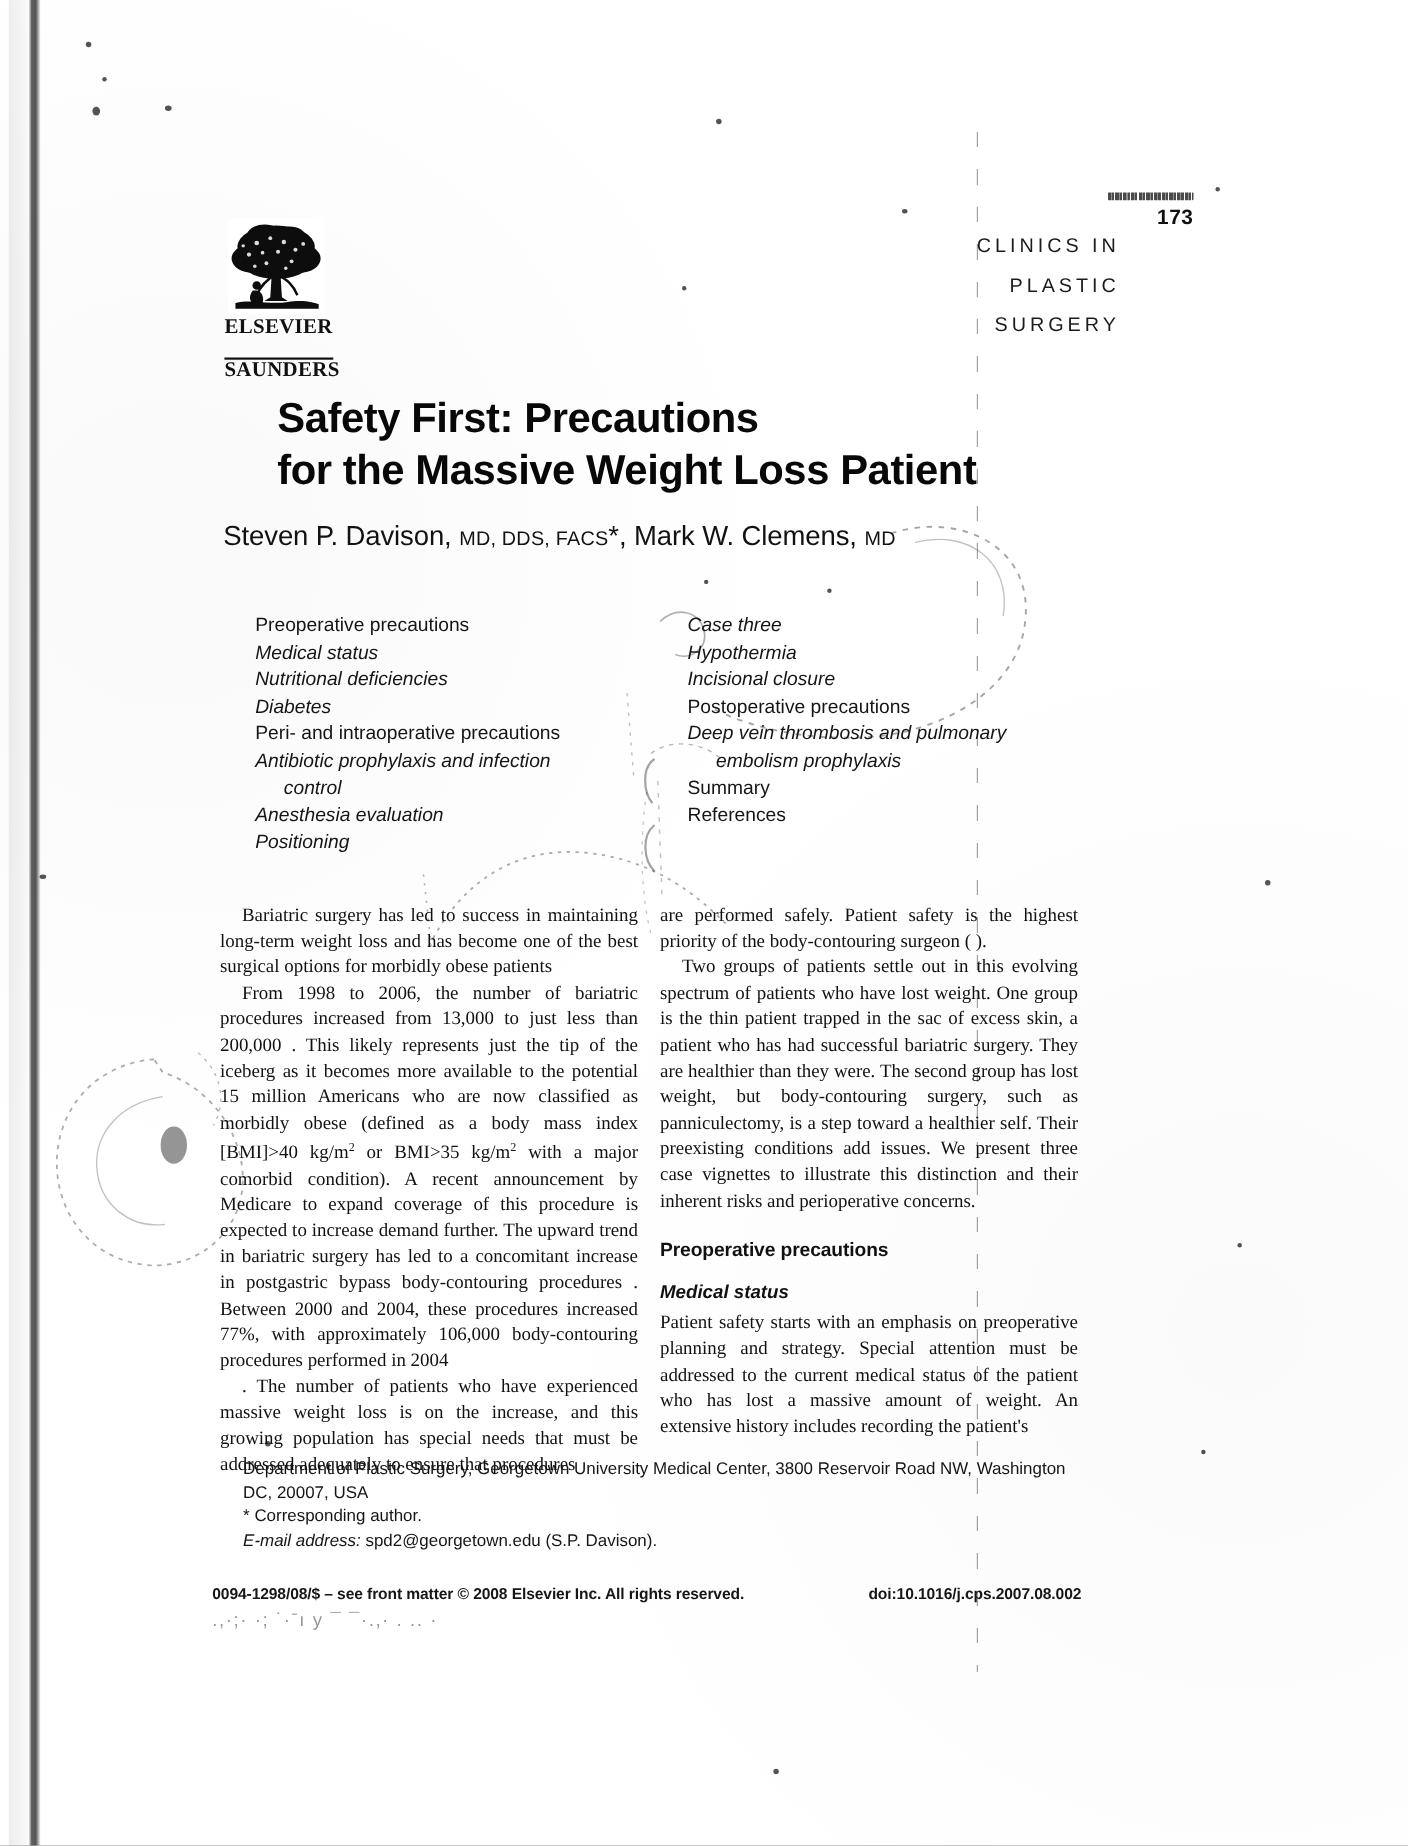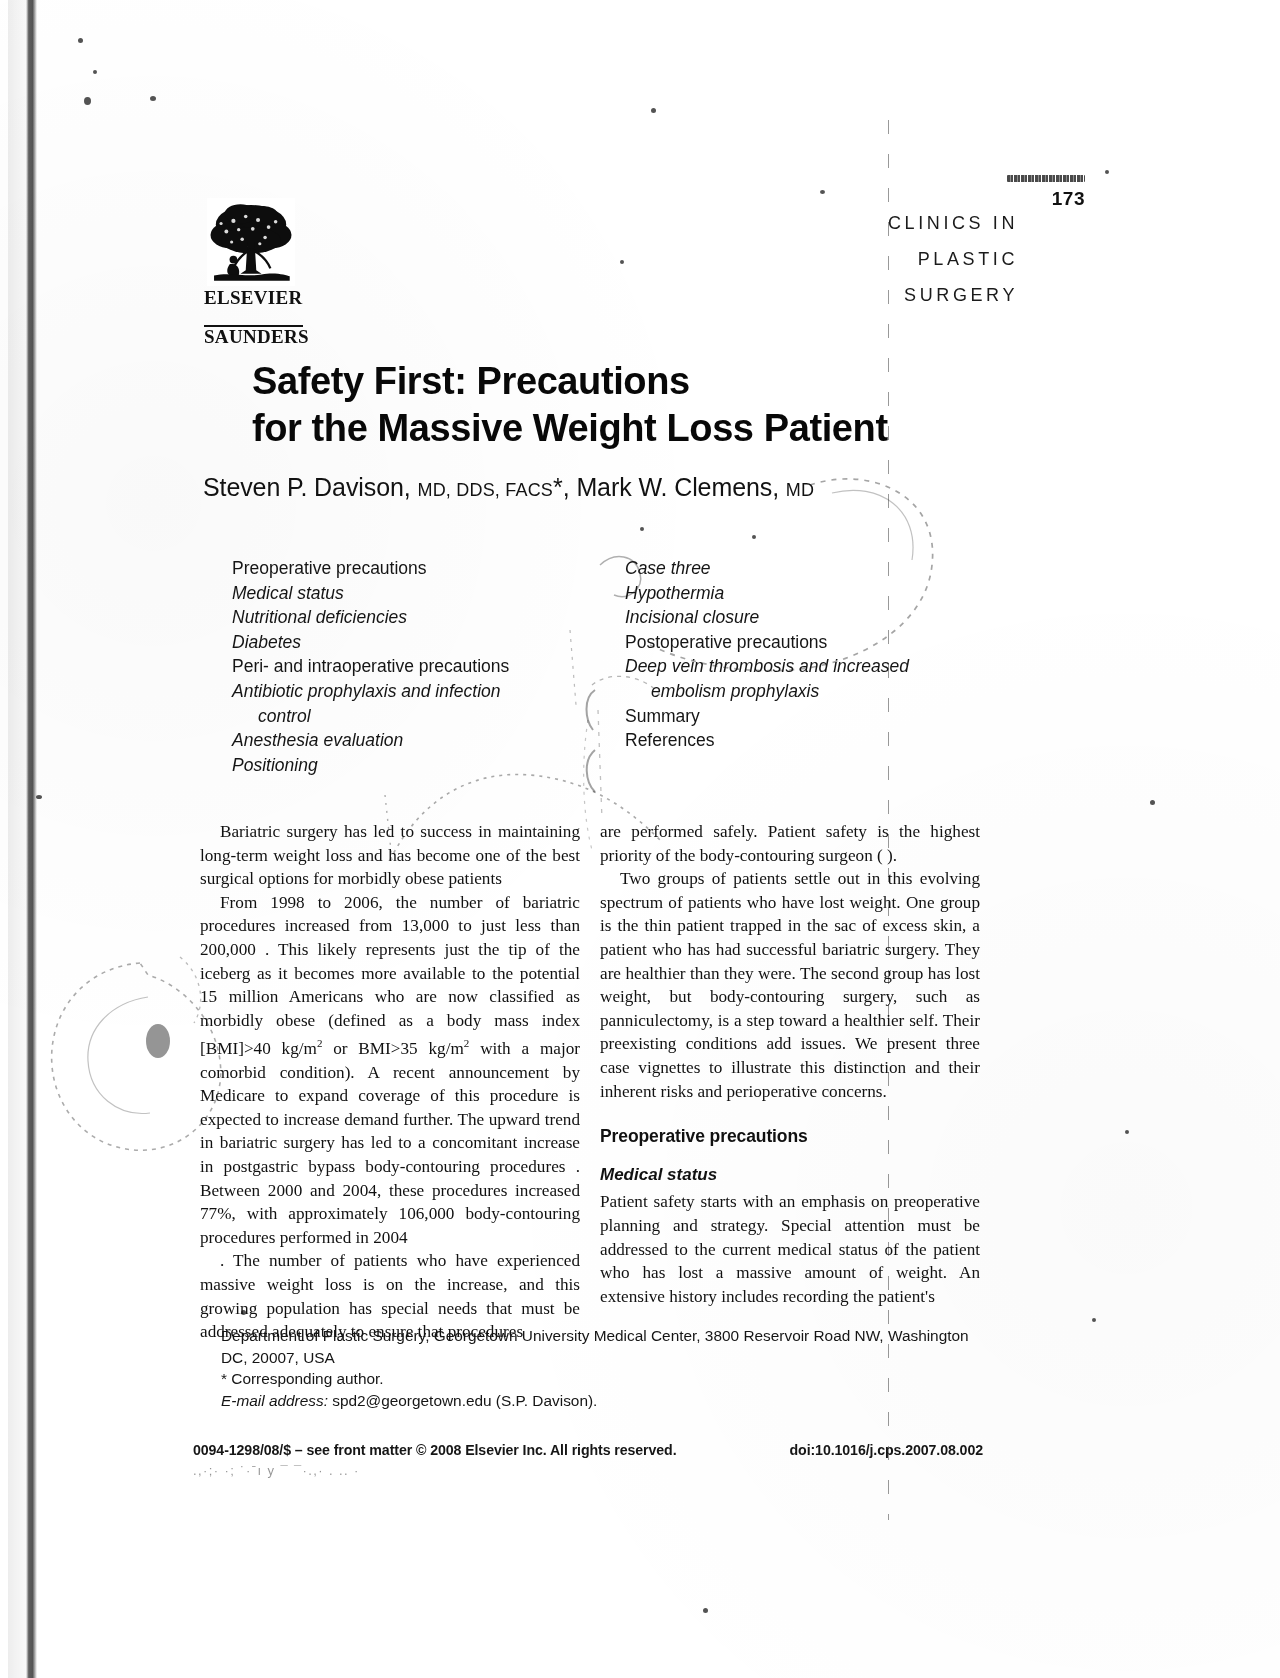--- a/index.html
+++ b/index.html
@@ -209,21 +209,21 @@
   }
   .copyline .doi {
     position: absolute;
     right: 0; top: 0;
     font-weight: bold;
   }
   .copy-ghost {
     position: absolute;
     left: 193px; top: 1463px;
     width: 400px;
-    font-size: 13px;
+    font-size: 17px;
     color: rgba(0,0,0,.42);
     letter-spacing: 1.4px;
     filter: blur(.6px);
   }
 </style>
 </head>
 <body>
 
 <div class="page">
 
@@ -349,21 +349,21 @@
     <div class="cont">control</div>
     <div class="lvl2">Anesthesia evaluation</div>
     <div class="lvl2">Positioning</div>
   </div>
 
   <div class="toc right">
     <div class="lvl2">Case three</div>
     <div class="lvl2">Hypothermia</div>
     <div class="lvl2">Incisional closure</div>
     <div class="lvl1">Postoperative precautions</div>
-    <div class="lvl2">Deep vein thrombosis and increased</div>
+    <div class="lvl2">Deep vein thrombosis and pulmonary</div>
     <div class="cont">embolism prophylaxis</div>
     <div class="lvl1">Summary</div>
     <div class="lvl1">References</div>
   </div>
 
   <div class="col left">
     <p>Bariatric surgery has led to success in maintaining long-term weight loss and has become one of the best surgical options for morbidly obese patients</p>
     <p><span>From 1998 to 2006, the number of bariatric procedures increased from 13,000 to just less than 200,000   . This likely represents just the tip of the iceberg as it becomes more available to the potential 15 million Americans who are now classified as morbidly obese (defined as a body mass index [BMI]&gt;40 kg/m</span><sup>2</sup><span> or BMI&gt;35 kg/m</span><sup>2</sup><span> with a major comorbid condition). A recent announcement by Medicare to expand coverage of this procedure is expected to increase demand further. The upward trend in bariatric surgery has led to a concomitant increase in postgastric bypass body-contouring procedures   . Between 2000 and 2004, these procedures increased 77%, with approximately 106,000 body-contouring procedures performed in 2004</span></p>
     <p>. The number of patients who have experienced massive weight loss is on the increase, and this growing population has special needs that must be addressed adequately to ensure that procedures</p>
   </div>

